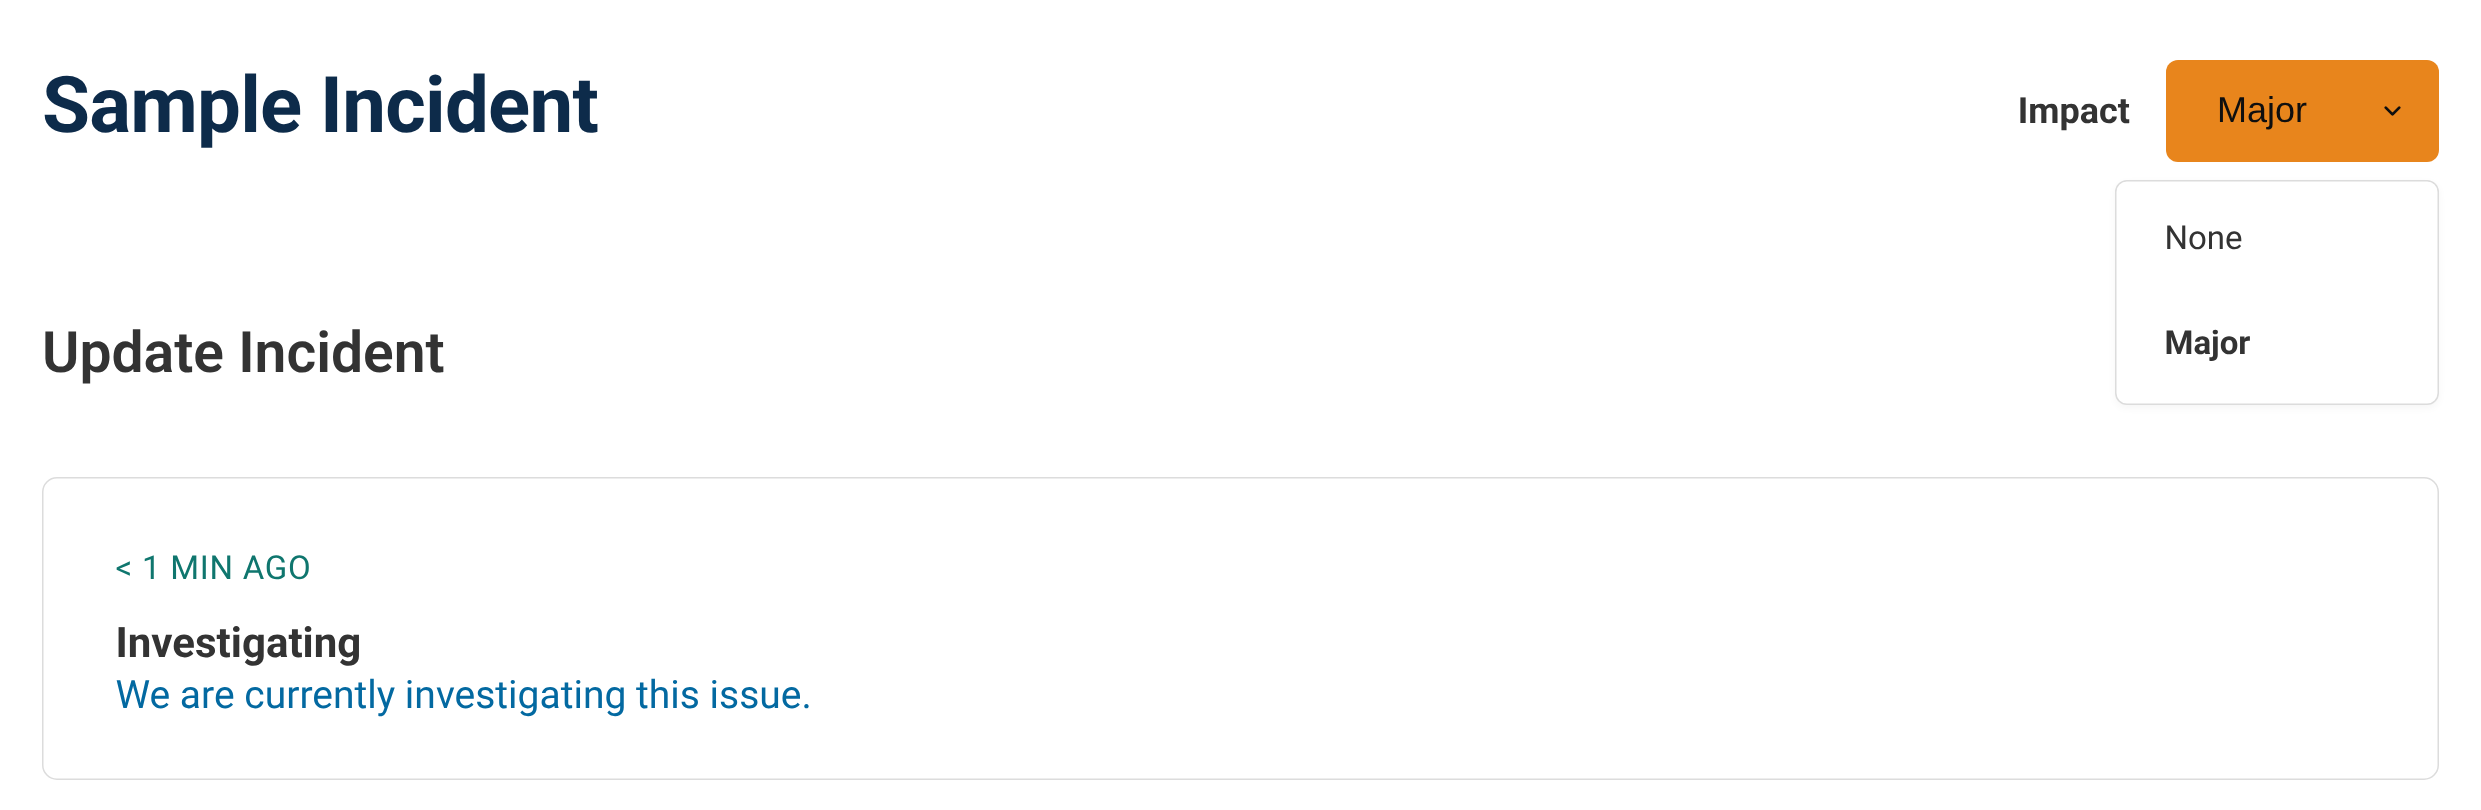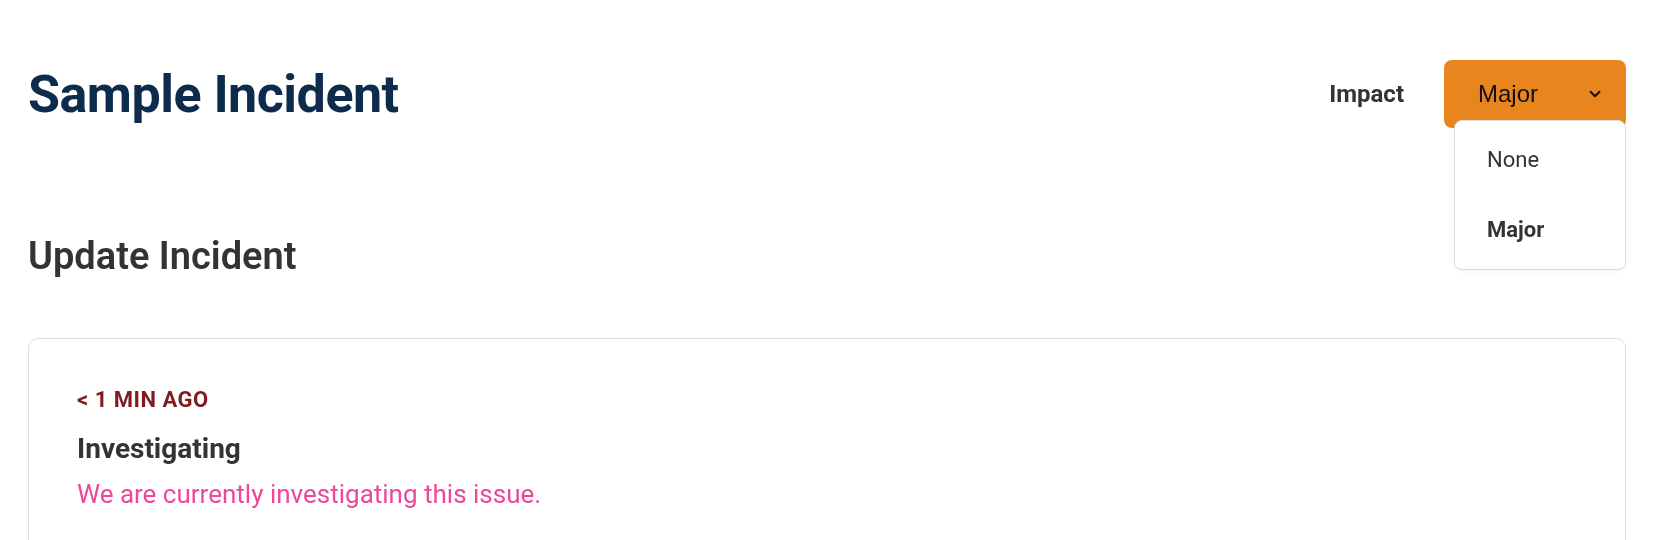--- a/index.html
+++ b/index.html
@@ -11,34 +11,33 @@
       font-family: -apple-system, BlinkMacSystemFont, "Segoe UI", Roboto, Helvetica, Arial, sans-serif;
       background: #ffffff;
       color: #333333;
       width: 1654px;
       height: 540px;
       position: relative;
       overflow: hidden;
     }
     .header-row {
       display: flex;
-      align-items: center;
       justify-content: space-between;
-      padding: 60px 28px 0 28px;
+      padding: 40px 28px 0 28px;
     }
     .page-title {
       font-size: 52px;
       font-weight: 700;
       color: #0d2b4a;
       letter-spacing: -0.5px;
     }
     .impact-group {
       display: flex;
       align-items: center;
-      gap: 40px;
+      gap: 24px;
     }
     .impact-label {
       font-size: 24px;
       font-weight: 700;
       color: #333333;
     }
     .impact-select {
       background: #e8851c;
       color: #0f0f0f;
       font-size: 24px;
@@ -57,21 +56,21 @@
       right: 22px;
       top: 50%;
       transform: translateY(-50%);
       display: flex;
       align-items: center;
     }
     .dropdown-menu {
       position: absolute;
       top: 120px;
       right: 28px;
-      width: 172px;
+      width: 216px;
       background: #ffffff;
       border: 1px solid #dcdcdc;
       border-radius: 8px;
       box-shadow: 0 2px 6px rgba(0,0,0,0.04);
       padding: 4px 0;
       z-index: 10;
     }
     .dropdown-item {
       font-size: 22px;
       color: #333333;
@@ -89,34 +88,34 @@
       margin: 106px 0 0 28px;
     }
     .update-card {
       margin: 60px 28px 0 28px;
       border: 1px solid #dcdcdc;
       border-radius: 10px;
       padding: 48px 48px 40px 48px;
     }
     .update-time {
       font-size: 22px;
-      font-weight: 700;
-      color: #7f1d1d;
+      font-weight: 400;
+      color: #0f766e;
       letter-spacing: 0.5px;
     }
     .update-status {
       font-size: 28px;
       font-weight: 700;
       color: #333333;
       margin-top: 20px;
     }
     .update-message {
       font-size: 26px;
-      color: #ec4899;
-      margin-top: 14px;
+      color: #0369a1;
+      margin-top: 4px;
       font-weight: 400;
     }
   </style>
 </head>
 <body>
 
 <div class="header-row">
   <h1 class="page-title">Sample Incident</h1>
   <div class="impact-group">
     <span class="impact-label">Impact</span>

